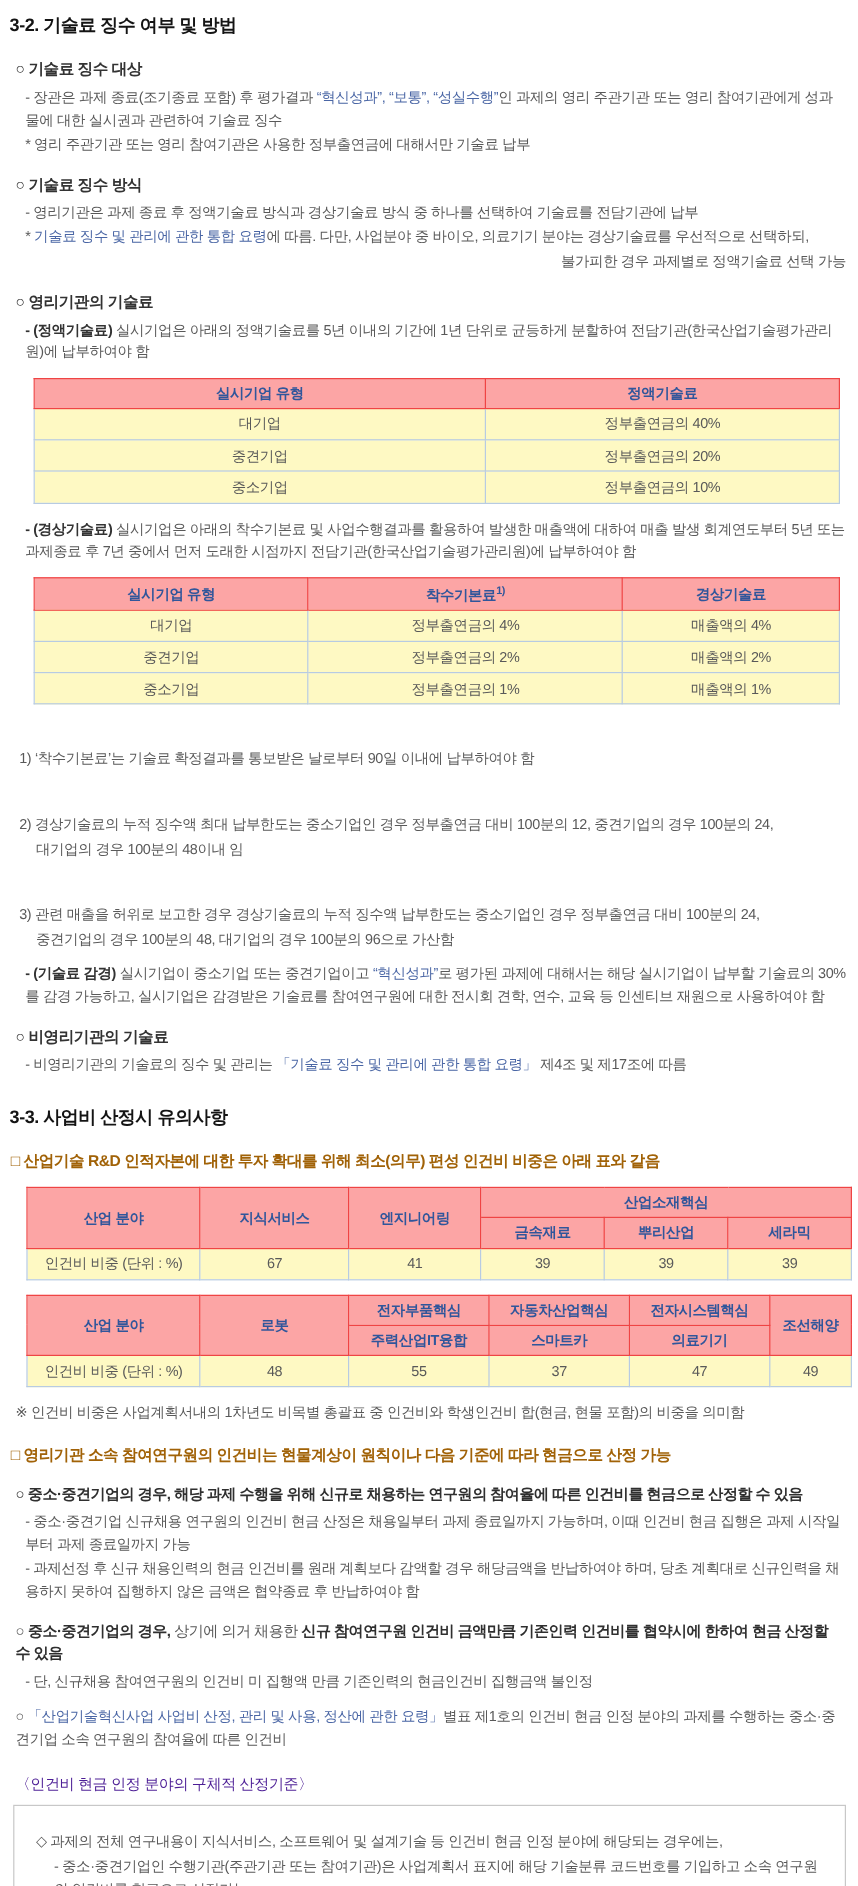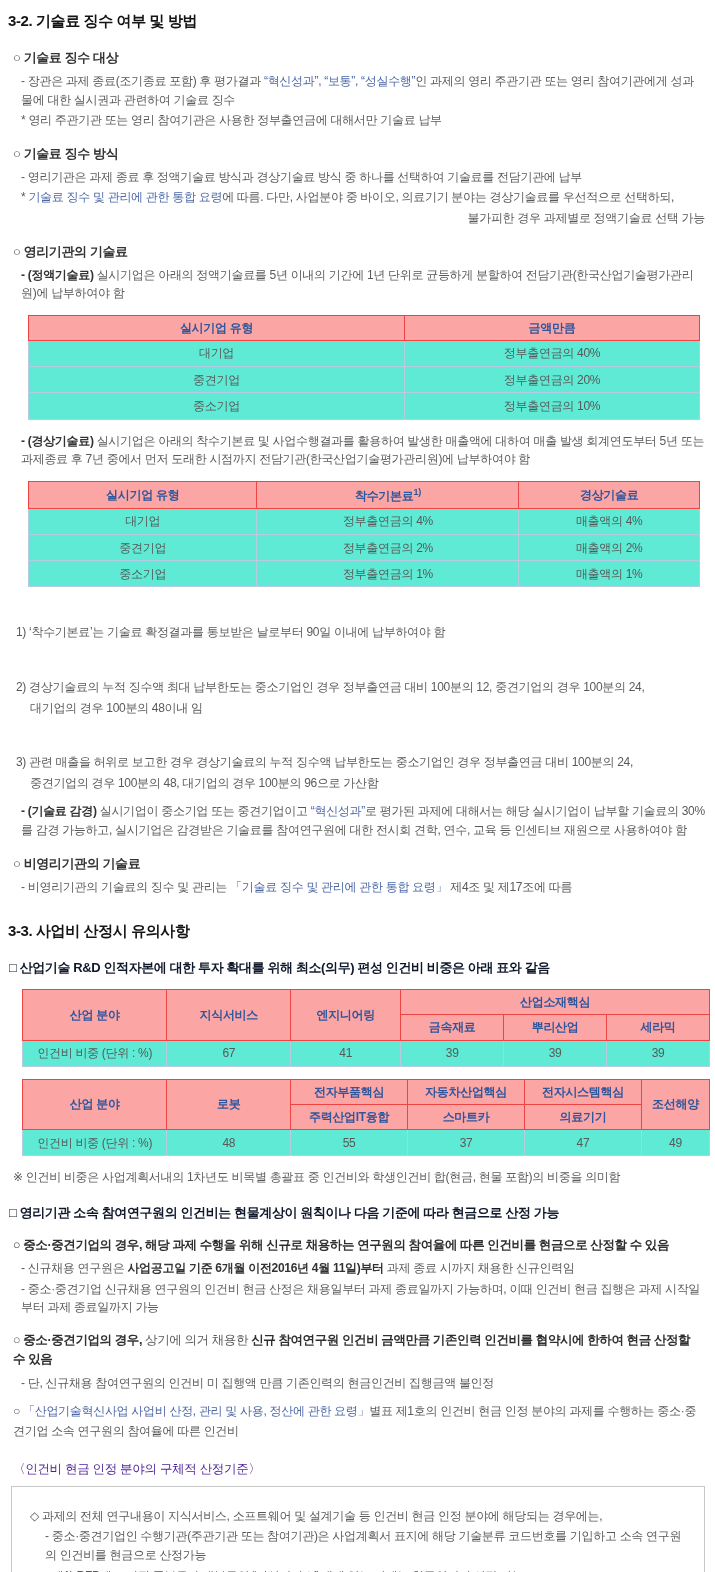--- a/index.html
+++ b/index.html
@@ -1,37 +1,37 @@
 <!DOCTYPE html>
 <html><head>
 <meta charset="utf-8">
 <style>
   html,body { margin:0; padding:0; background:#ffffff; }
   body { width:715px; font-family:"Liberation Sans","DejaVu Sans",sans-serif; color:#595959; }
   .page { box-sizing:border-box; width:715px; min-height:1572px; padding:6px 10px 14px 8px; }
 
   .sec-title { font-size:15px; font-weight:700; color:#141414; margin:6px 0 18px 0; letter-spacing:-0.4px; }
   .oh  { font-size:13px; font-weight:700; color:#333333; margin:15px 0 5px 5px; letter-spacing:-0.4px; }
-  .sq  { font-size:13px; font-weight:700; color:#0f172a; margin:17px 0 6px 1px; letter-spacing:-0.4px; }
+  .sq  { font-size:13px; font-weight:700; color:#a16207; margin:17px 0 6px 1px; letter-spacing:-0.4px; }
   .oh3 { font-size:12.5px; font-weight:700; color:#2f2f2f; margin:14px 0 4px 5px; letter-spacing:-0.4px; line-height:1.55; }
 
   p.b { font-size:12px; line-height:1.55; margin:2px 0 2px 13px; letter-spacing:-0.3px; }
   p.cont { margin-left:22px; margin-top:0;text-align:right; }
   p.fn { margin-left:8px;margin-top:36px; }
   p.fncont { margin-left:22px; margin-top:0; }
   p.gap-top { margin-top:10px; }
 
   .blue { color:#4a66a5; }
   .bold { font-weight:700; color:#333333;margin-top:12px; }
 
   table.tbl { border-collapse:collapse; table-layout:fixed; font-size:12px; letter-spacing:-0.3px;
               margin:12px 0 12px 20px; width:672px; }
   table.tbl-wide { margin-left:14px; width:688px; }
   .tbl th { background:#fca5a5; color:#30569b; font-weight:700; border:1px solid #ef4444; padding:4px 3px; line-height:1.35; }
-  .tbl td { border:1px solid #b7cbe2; color:#595959; text-align:center; padding:4.5px 3px; line-height:1.35; background:#5eead4; }
+  .tbl td { border:1px solid #b7cbe2; color:#595959; text-align:center; padding:4.5px 3px; line-height:1.35; background:#fef9c3; }
   .tbl sup { font-size:9px; color:#30569b; }
 
   .criteria-label { font-size:12.5px; color:#4c1d95; margin:20px 0 8px 5px; letter-spacing:-0.3px; }
   .criteria-box { border:1px solid #c8c8c8; margin:0 0 0 3px; padding:18px 15px 20px 14px; }
   .criteria-box p.diamond { margin-left:4px; }
   .criteria-box p.boxdash { margin-left:19px; }
 </style>
 </head>
 <body>
 
@@ -48,21 +48,21 @@
   <p class="b"><span>* </span><span class="blue">기술료 징수 및 관리에 관한 통합 요령</span><span>에 따름. 다만, 사업분야 중 바이오, 의료기기 분야는 경상기술료를 우선적으로 선택하되,</span></p>
   <p class="b cont">불가피한 경우 과제별로 정액기술료 선택 가능</p>
 
   <div class="oh">○ 영리기관의 기술료</div>
   <p class="b"><span class="bold">- (정액기술료)</span><span> 실시기업은 아래의 정액기술료를 5년 이내의 기간에 1년 단위로 균등하게 분할하여 전담기관(한국산업기술평가관리원)에 납부하여야 함</span></p>
 
   <table class="tbl">
     <thead>
       <tr>
         <th style="width:55%">실시기업 유형</th>
-        <th>금액만큼</th>
+        <th>정액기술료</th>
       </tr>
     </thead>
     <tbody>
       <tr>
         <td>대기업</td>
         <td>정부출연금의 40%</td>
       </tr>
       <tr>
         <td>중견기업</td>
         <td>정부출연금의 20%</td>
@@ -170,22 +170,22 @@
         <td>49</td>
       </tr>
     </tbody>
   </table>
 
   <p class="b" style="margin-left:5px">※ 인건비 비중은 사업계획서내의 1차년도 비목별 총괄표 중 인건비와 학생인건비 합(현금, 현물 포함)의 비중을 의미함</p>
 
   <div class="sq">□ 영리기관 소속 참여연구원의 인건비는 현물계상이 원칙이나 다음 기준에 따라 현금으로 산정 가능</div>
 
   <div class="oh3">○ 중소·중견기업의 경우, 해당 과제 수행을 위해 신규로 채용하는 연구원의 참여율에 따른 인건비를 현금으로 산정할 수 있음</div>
-  <p class="b"><span>- 신규채용 연구원은 </span><span class="bold">사업공고일 기준 6개월 이전2016년 4월 11일)부터</span><span> 과제 종료 시까지 채용한 신규인력임</span></p>
   <p class="b">- 중소·중견기업 신규채용 연구원의 인건비 현금 산정은 채용일부터 과제 종료일까지 가능하며, 이때 인건비 현금 집행은 과제 시작일부터 과제 종료일까지 가능</p>
+  <p class="b">- 과제선정 후 신규 채용인력의 현금 인건비를 원래 계획보다 감액할 경우 해당금액을 반납하여야 하며, 당초 계획대로 신규인력을 채용하지 못하여 집행하지 않은 금액은 협약종료 후 반납하여야 함</p>
 
   <div class="oh3"><span style="font-weight:400;color:#595959">○ </span><span>중소·중견기업의 경우,</span><span style="font-weight:400;color:#595959"> 상기에 의거 채용한 </span><span>신규 참여연구원 인건비 금액만큼 기존인력 인건비를 협약시에 한하여 현금 산정할 수 있음</span></div>
   <p class="b">- 단, 신규채용 참여연구원의 인건비 미 집행액 만큼 기존인력의 현금인건비 집행금액 불인정</p>
 
 
   <p class="b gap-top" style="margin-left:5px;line-height:1.6"><span>○ </span><span class="blue">「산업기술혁신사업 사업비 산정, 관리 및 사용, 정산에 관한 요령」</span><span>별표 제1호의 인건비 현금 인정 분야의 과제를 수행하는 중소·중견기업 소속 연구원의 참여율에 따른 인건비</span></p>
 
   <div class="criteria-label">〈인건비 현금 인정 분야의 구체적 산정기준〉</div>
 
   <div class="criteria-box">

